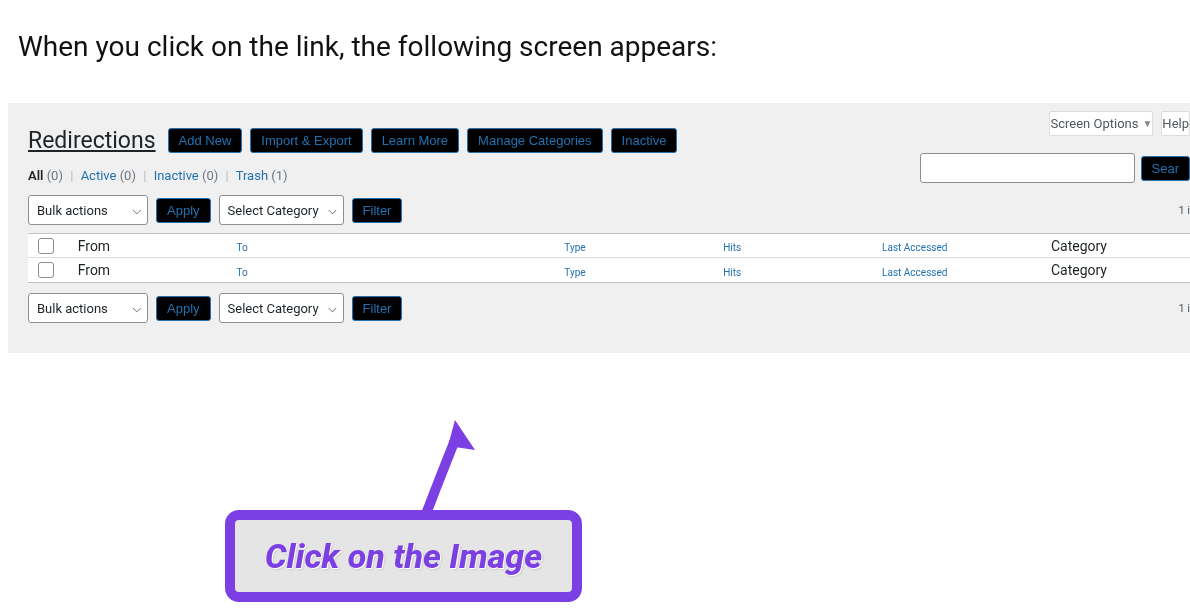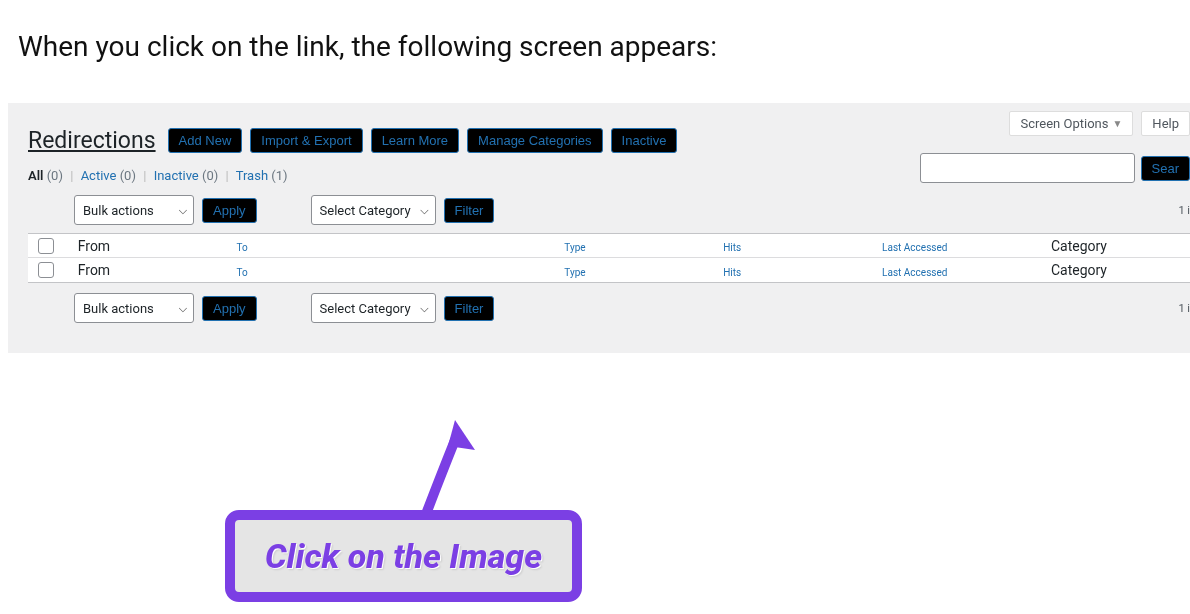--- a/index.html
+++ b/index.html
@@ -28,21 +28,21 @@
     position: absolute;
     right: 0;
     top: 8px;
     display: flex;
     gap: 8px;
   }
   .screen-btn {
     background: #fff;
     border: 1px solid #ddd;
     border-radius: 2px;
-    padding: 4px 10px;
+    padding: 4px 0;
     font-size: 13px;
     color: #50575e;
     cursor: pointer;
     display: flex;
     align-items: center;
     gap: 4px;
   }
   .caret-down {
     font-size: 10px;
     color: #888;
@@ -108,21 +108,20 @@
     border: 1px solid #8c8f94;
     border-radius: 3px;
     height: 30px;
     padding: 0 24px 0 8px;
     font-size: 13px;
     position: relative;
     display: inline-flex;
     align-items: center;
     cursor: pointer;
     min-width: 120px;
-    margin-left: 46px;
   }
   .select .chev {
     position: absolute;
     right: 6px;
     font-size: 11px;
     color: #555;
   }
   .count-right {
     position: absolute;
     right: 0;

